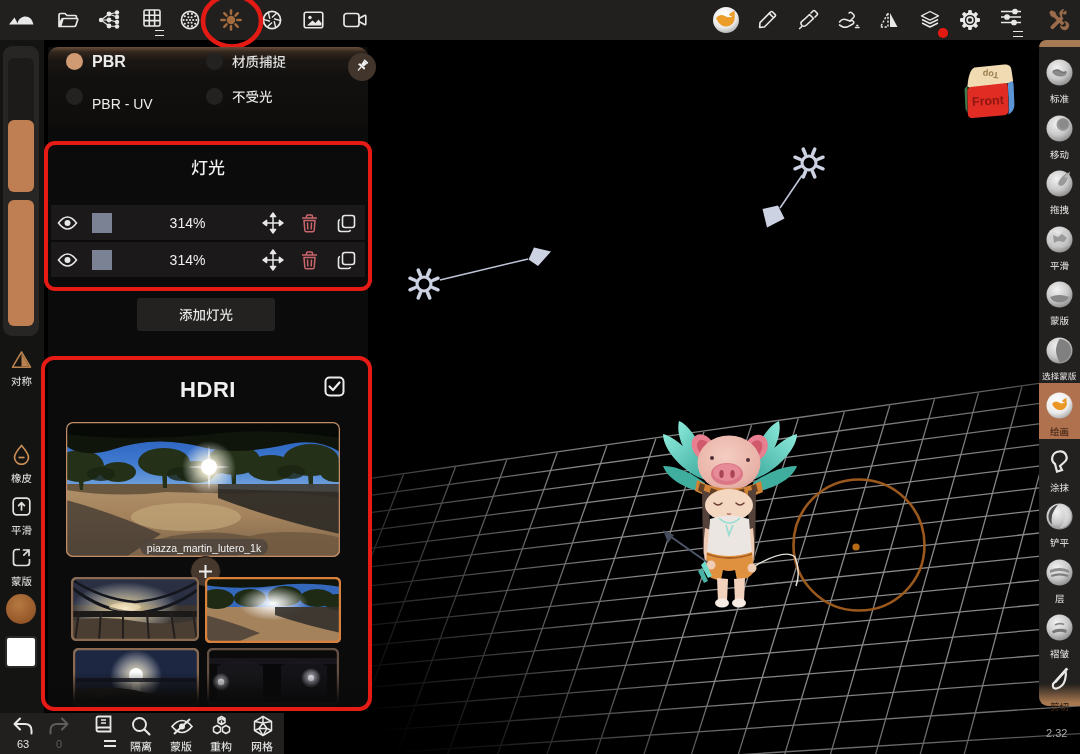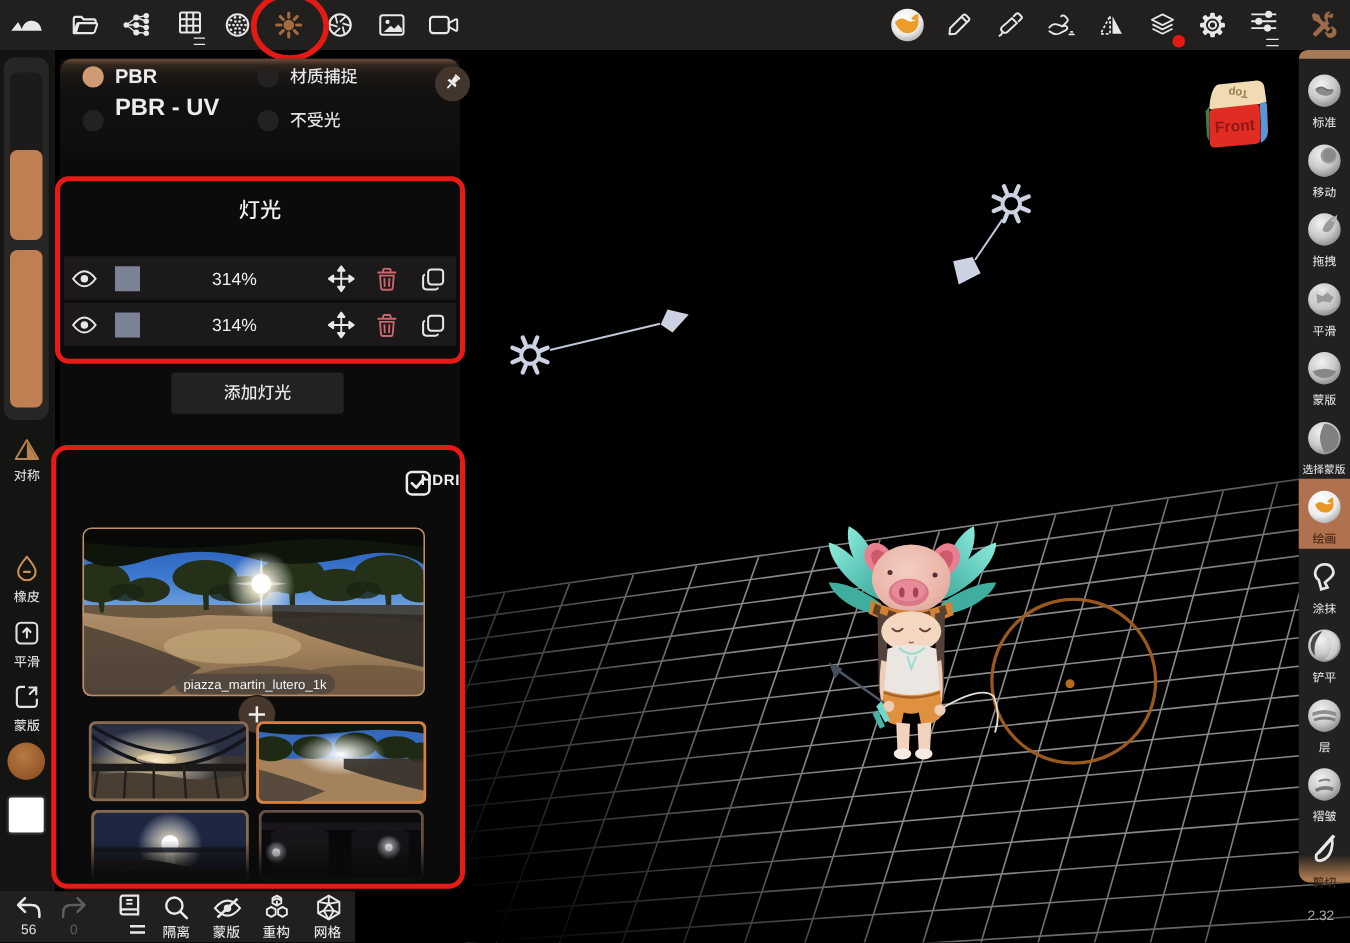--- a/index.html
+++ b/index.html
@@ -209,21 +209,21 @@
 <div class="ab" style="left:205.5px;top:52.5px;width:17px;height:17px;border-radius:50%;background:#242220"></div>
 <div class="ab" style="left:65.5px;top:87.5px;width:17px;height:17px;border-radius:50%;background:#242220"></div>
 <div class="ab" style="left:205.5px;top:87.5px;width:17px;height:17px;border-radius:50%;background:#242220"></div>
 <div class="ab" style="left:92px;top:53px;color:#ececec;font-size:16px;font-weight:bold">PBR</div>
 <div class="ab lbl" style="left:232px;top:54px"><svg width="54.0" height="13.5" viewBox="0 0 4000 1000" fill="#e4e4e4">
       <use href="#g8" x="0"></use>
       <use href="#g9" x="1000"></use>
       <use href="#g10" x="2000"></use>
       <use href="#g11" x="3000"></use>
     </svg></div>
-<div class="ab" style="left:92px;top:76px;color:#ececec;font-size:19px;font-weight:bold">PBR - UV</div>
+<div class="ab" style="left:92px;top:96px;color:#ececec;font-size:14px;font-weight:normal">PBR - UV</div>
 <div class="ab lbl" style="left:232px;top:89px"><svg width="40.5" height="13.5" viewBox="0 0 3000 1000" fill="#e4e4e4">
       <use href="#g12" x="0"></use>
       <use href="#g13" x="1000"></use>
       <use href="#g14" x="2000"></use>
     </svg></div>
 <div class="ab" style="left:348px;top:53px;width:28px;height:28px;border-radius:50%;background:#41352c"></div>
 <svg class="ab" style="left:353px;top:58px" width="18" height="18" viewBox="0 0 18 18">
     <g transform="rotate(42 9 8)" fill="#f0f0f0">
       <rect x="6.3" y="1.2" width="5.4" height="1.8" rx="0.9"></rect>
       <path d="M6.8 3 L11.2 3 L10.8 7.2 L7.2 7.2 Z"></path>
@@ -293,21 +293,21 @@
       <path d="M13.5 16 Q13 17.5 11.5 17.5 L4 17.5 Q1.5 17.5 1.5 15 L1.5 7.5 Q1.5 6 3 5.6"></path>
     </g>
   </svg>
 <div class="ab" style="left:137px;top:298px;width:138px;height:33px;background:#232221;border-radius:3px"></div>
 <div class="ab lbl" style="left:137px;top:307px;width:138px;text-align:center"><svg width="54.0" height="13.5" viewBox="0 0 4000 1000" fill="#e8e8e8">
       <use href="#g16" x="0"></use>
       <use href="#g17" x="1000"></use>
       <use href="#g15" x="2000"></use>
       <use href="#g14" x="3000"></use>
     </svg></div>
-<div class="ab" style="left:48px;top:377px;width:320px;height:22px;text-align:right;color:#f0f0f0;font-size:12px;font-weight:bold;letter-spacing:0.5px">HDRI</div>
+<div class="ab" style="left:48px;top:377px;width:320px;height:22px;text-align:center;color:#f0f0f0;font-size:22px;font-weight:bold;letter-spacing:0.5px">HDRI</div>
 <svg class="ab" style="left:324px;top:376px" width="21" height="21" viewBox="0 0 21 21">
     <rect x="1.5" y="1.5" width="18" height="18" rx="4" fill="none" stroke="#ececec" stroke-width="2"></rect>
     <path d="M5.5 10.5 L9 14 L15.5 6.5" fill="none" stroke="#ececec" stroke-width="2.2" stroke-linecap="round" stroke-linejoin="round"></path>
   </svg>
 <svg class="ab" style="left:66px;top:422px" width="274" height="135" viewBox="0 0 274 135">
 <defs>
 <linearGradient id="sky" x1="0" y1="0" x2="0" y2="1">
  <stop offset="0" stop-color="#2256b4"></stop>
         <stop offset="0.55" stop-color="#3e79cf"></stop>
         <stop offset="1" stop-color="#7fade0"></stop>
@@ -744,21 +744,21 @@
     </svg></div>
 <div class="ab lbl" style="left:1039px;top:697px;width:41px;text-align:center"><svg width="19.0" height="9.5" viewBox="0 0 2000 1000" fill="#3f2817">
       <use href="#g34" x="0"></use>
       <use href="#g35" x="1000"></use>
     </svg></div>
 <div class="ab" style="left:1046px;top:727px;color:#a8a8a8;font-size:11px">2.32</div>
 <div class="ab" style="left:0;top:713px;width:284px;height:41px;background:#21201f"></div>
 <svg class="ab" style="left:12px;top:717px" width="22" height="18" viewBox="0 0 22 18">
     <path d="M8 1.5 L2.5 7 L8 12.5 M2.5 7 L13 7 Q19.5 7 19.5 13.5 L19.5 16.5" fill="none" stroke="#e8e8e8" stroke-width="2" stroke-linecap="round" stroke-linejoin="round"></path>
   </svg>
-<div class="ab" style="left:12px;top:738px;width:22px;text-align:center;color:#e0e0e0;font-size:11px">56</div>
+<div class="ab" style="left:12px;top:738px;width:22px;text-align:center;color:#e0e0e0;font-size:11px">63</div>
 <svg class="ab" style="left:48px;top:717px" width="22" height="18" viewBox="0 0 22 18">
     <path d="M14 1.5 L19.5 7 L14 12.5 M19.5 7 L9 7 Q2.5 7 2.5 13.5 L2.5 16.5" fill="none" stroke="#5e5e5e" stroke-width="2" stroke-linecap="round" stroke-linejoin="round"></path>
   </svg>
 <div class="ab" style="left:48px;top:738px;width:22px;text-align:center;color:#5e5e5e;font-size:11px">0</div>
 <svg class="ab" style="left:94px;top:715px" width="20" height="22" viewBox="0 0 20 22">
     <path d="M4.5 1.5 L16.5 1.5 L16.5 16.5 L4.5 16.5 Q2.5 16.5 2.5 14.5 L2.5 3.5 Q2.5 1.5 4.5 1.5 Z M2.5 14.5 Q2.5 12.5 4.5 12.5 L16.5 12.5" fill="none" stroke="#e8e8e8" stroke-width="1.8"></path>
     <path d="M7 5 L12 5 M7 8 L12 8" stroke="#e8e8e8" stroke-width="1.5"></path>
   </svg>
 <div class="ab" style="left:104px;top:740px;width:12px;height:7px;border-top:2px solid #e8e8e8;border-bottom:2px solid #e8e8e8"></div>
 <svg class="ab" style="left:131px;top:716px" width="20" height="20" viewBox="0 0 20 20">

